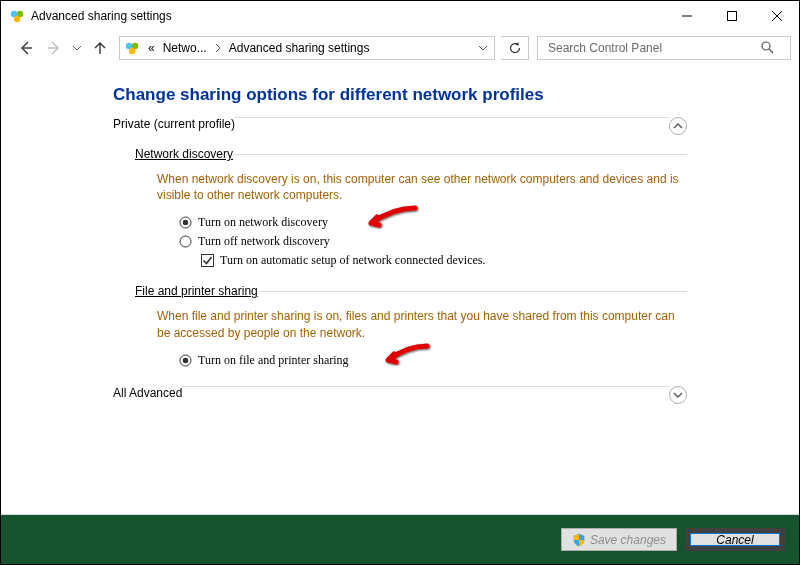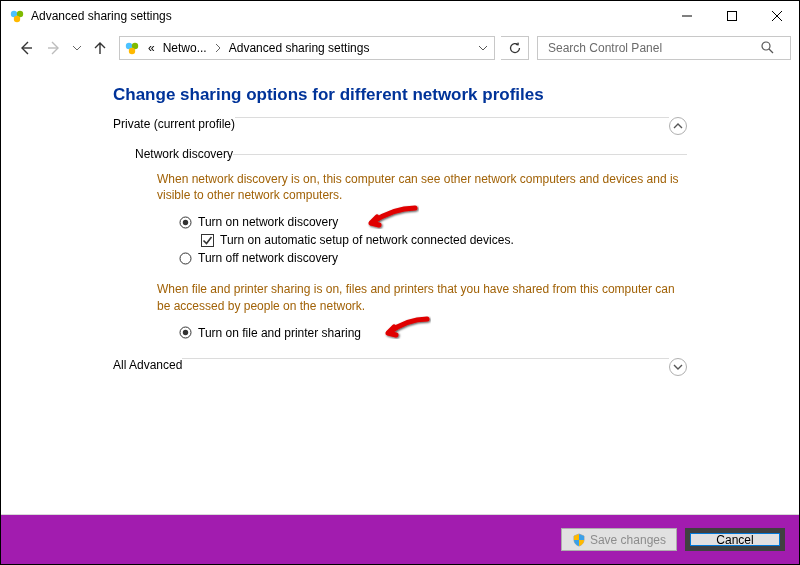--- a/index.html
+++ b/index.html
@@ -122,54 +122,56 @@
     flex: 1; height: 1px; background: #dcdcdc;
   }
   .expander {
     width: 18px; height: 18px; border: 1px solid #b0b0b0; border-radius: 50%;
     display: flex; align-items: center; justify-content: center;
     background: #fff; color: #555;
   }
 
   .subgroup { margin: 10px 0 14px 22px; }
   .subgroup-header {
-    display: flex; align-items: center; gap: 0;
+    display: flex; align-items: center; gap: 0; text-decoration: underline;
   }
   .subgroup-header .hr { flex: 1; height: 1px; background: #dcdcdc; }
   .desc {
     margin: 10px 0 10px 22px;
     line-height: 1.35;
     color: #a16207;
   }
   .options { margin: 0 0 0 44px; }
   .option-row {
     display: flex; align-items: center; gap: 6px;
     padding: 2px 0;
     position: relative;
+    font-family: Liberation Serif, serif;
   }
   .sub-option { margin-left: 22px; }
   .radio, .check {
     width: 13px; height: 13px; flex: 0 0 auto;
   }
 
   .arrow-annot {
     position: absolute;
     pointer-events: none;
   }
 
   
   .footer {
     height: 50px;
     border-top: 1px solid #d8d8d8;
-    background: #a21caf;
+    background: #14532d;
     display: flex;
     align-items: center;
     justify-content: flex-end;
     padding: 0 14px;
     gap: 8px;
+    font-style: italic;
   }
   .btn {
     height: 23px;
     min-width: 100px;
     border: 1px solid #adadad;
     background: #e1e1e1;
     display: flex; align-items: center; justify-content: center;
     gap: 4px;
     font: inherit;
     padding: 0 10px;
@@ -305,37 +307,41 @@
           <span>Turn on network discovery</span>
           <svg class="arrow-annot" width="56" height="30" style="left:184px; top:-8px;" viewBox="0 0 56 30">
             <defs>
                 <filter id="ds1" x="-20%" y="-20%" width="140%" height="140%">
                   <feDropShadow dx="1" dy="1" stdDeviation="0.8" flood-color="#000" flood-opacity="0.7"></feDropShadow>
                 </filter>
               </defs>
             <path d="M52 3 Q30 3 8 18 L14 12 M8 18 L16 20" fill="none" stroke="#e00000" stroke-width="5" stroke-linecap="round" stroke-linejoin="round" filter="url(#ds1)"></path>
           </svg>
         </label>
+        <label class="option-row">
+          <svg class="radio" viewBox="0 0 13 13">
+              <circle cx="6.5" cy="6.5" r="5.5" fill="#fff" stroke="#333"></circle>
+            </svg>
+          <span>Turn off network discovery</span>
+        </label>
         <label class="option-row sub-option">
           <svg class="check" viewBox="0 0 13 13">
               <rect x="0.5" y="0.5" width="12" height="12" fill="#fff" stroke="#333"></rect>
               <path d="M2.5 6.5 L5.5 9.5 L10.5 3" fill="none" stroke="#333" stroke-width="1.6"></path>
             </svg>
           <span>Turn on automatic setup of network connected devices.</span>
         </label>
-        <label class="option-row">
-          <svg class="radio" viewBox="0 0 13 13">
-              <circle cx="6.5" cy="6.5" r="5.5" fill="#fff" stroke="#333"></circle>
-            </svg>
-          <span>Turn off network discovery</span>
-        </label>
       </div>
     </div>
 
     <div class="subgroup">
+      <div class="subgroup-header">
+        <span>File and printer sharing</span>
+        <span class="hr"></span>
+      </div>
       <p class="desc">When file and printer sharing is on, files and printers that you have shared from this computer can be accessed by people on the network.</p>
       <div class="options">
         <label class="option-row">
           <svg class="radio" viewBox="0 0 13 13">
               <circle cx="6.5" cy="6.5" r="5.5" fill="#fff" stroke="#333"></circle>
               <circle cx="6.5" cy="6.5" r="2.7" fill="#333"></circle>
             </svg>
           <span>Turn on file and printer sharing</span>
           <svg class="arrow-annot" width="50" height="28" style="left:202px; top:-8px;" viewBox="0 0 50 28">
             <defs>

